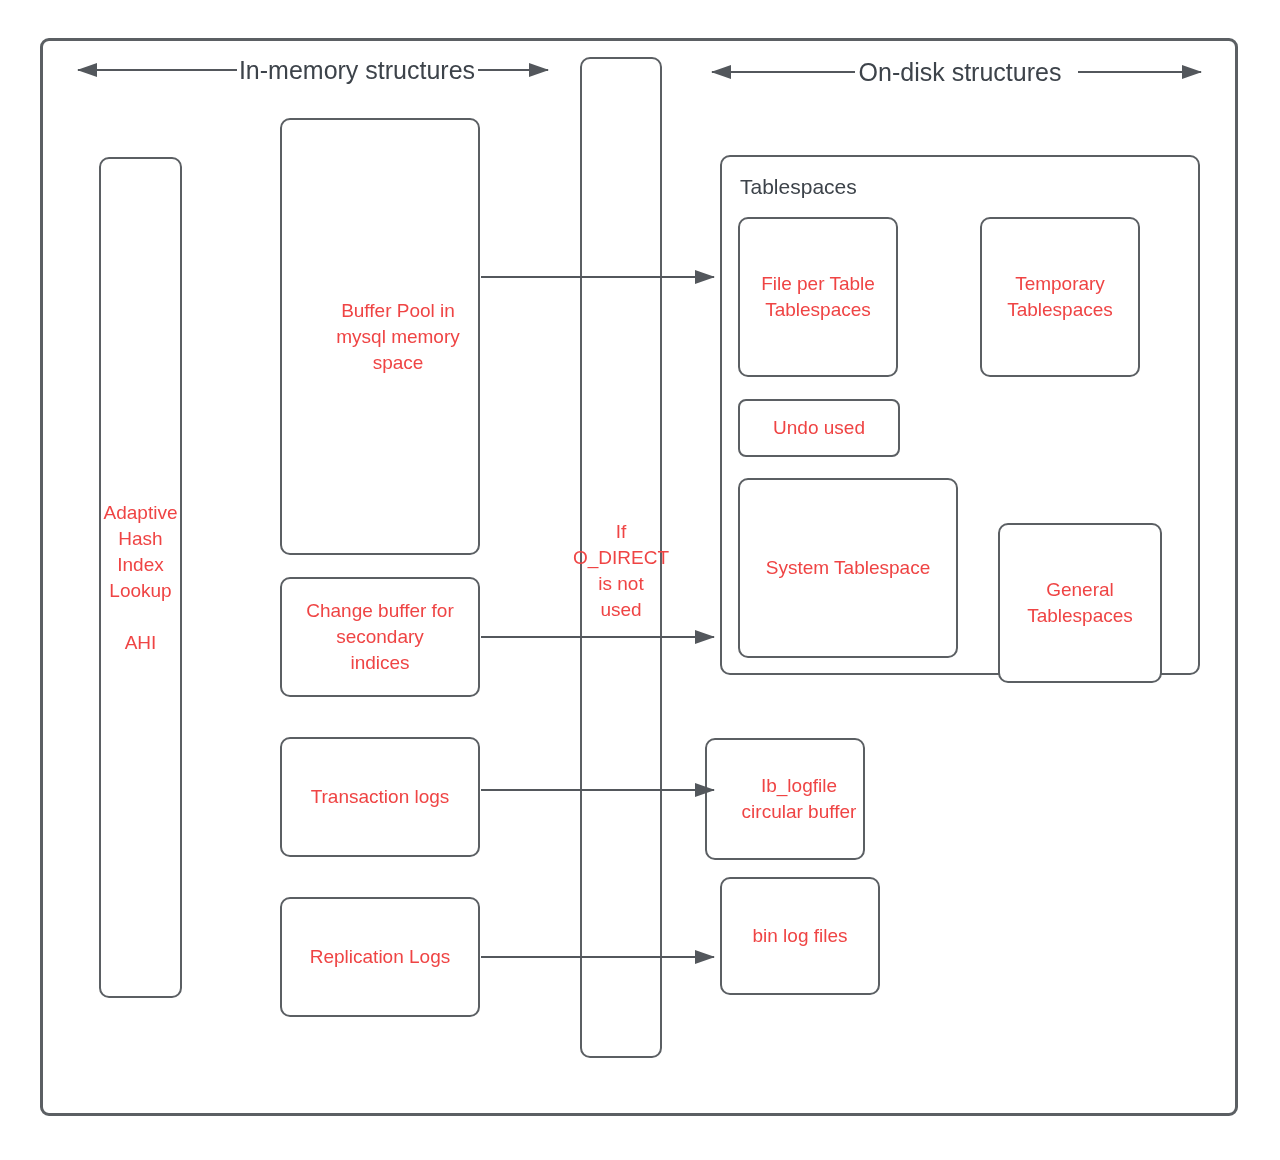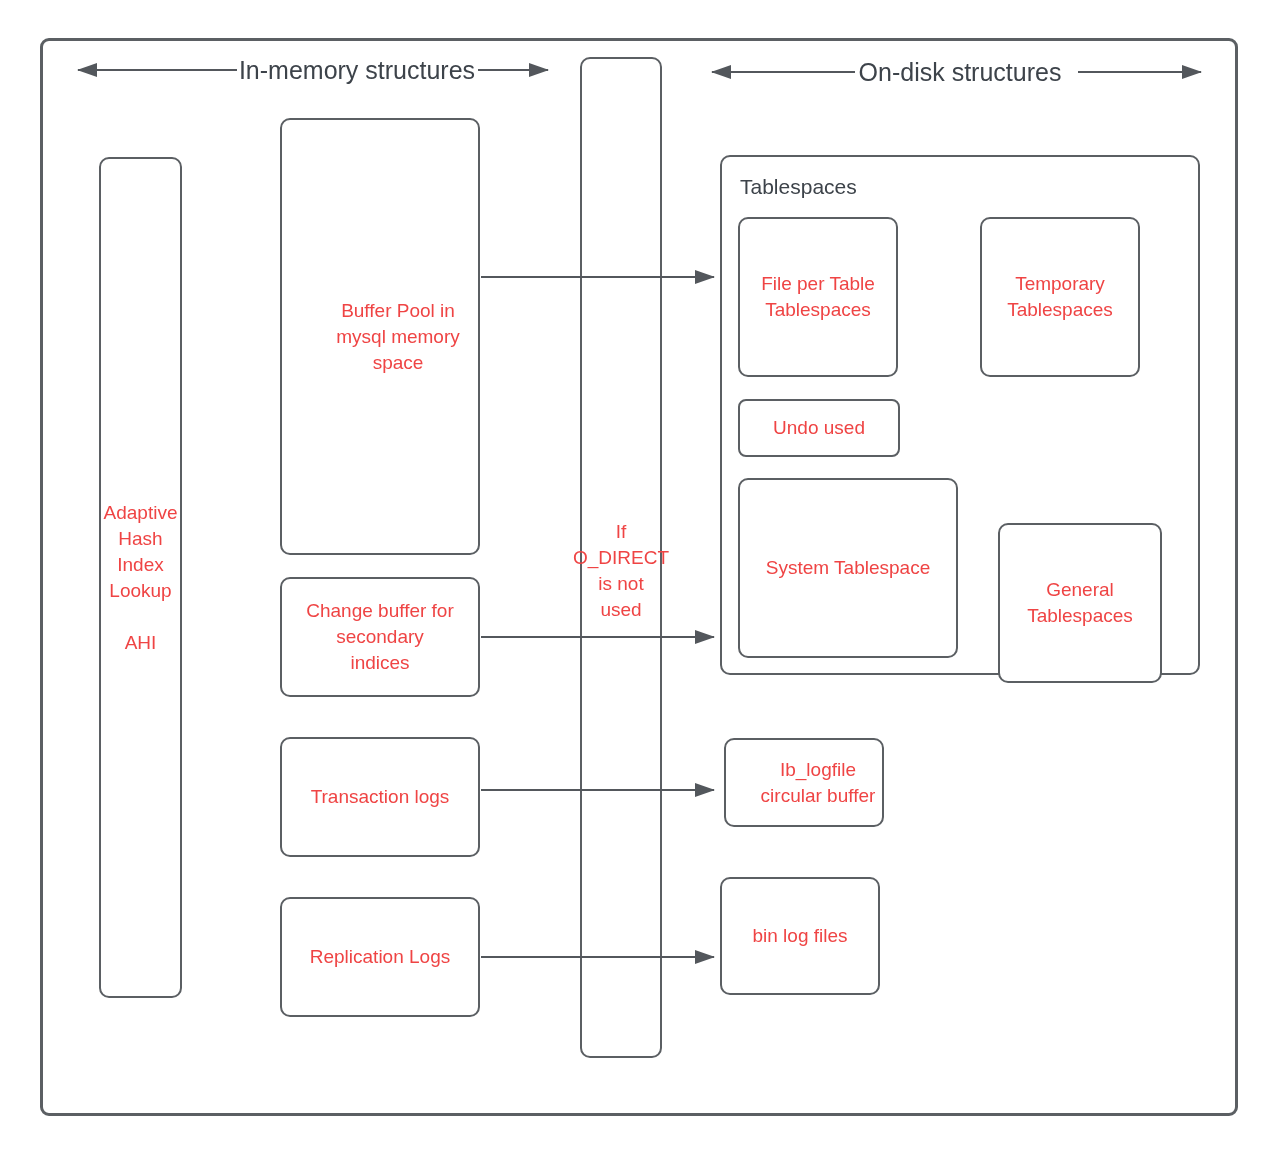--- a/index.html
+++ b/index.html
@@ -148,21 +148,21 @@
 
   <div class="node" style="left:738px; top:478px; width:220px; height:180px;">
     <div class="lbl">System Tablespace</div>
   </div>
 
   <div class="node" style="left:998px; top:478px; width:164px; height:160px;margin-top:45px;">
     <div class="lbl">General
 Tablespaces</div>
   </div>
 
-  <div class="node" style="left:724px; top:738px; width:160px; height:89px;padding-left:28px;">
+  <div class="node" style="left:705px; top:738px; width:160px; height:122px;padding-left:28px;">
     <div class="lbl">Ib_logfile
 circular buffer</div>
   </div>
 
   <div class="node" style="left:720px; top:877px; width:160px; height:118px;">
     <div class="lbl">bin log files</div>
   </div>
 
   <svg class="connector-layer" viewBox="0 0 1280 1160" xmlns="http://www.w3.org/2000/svg">
     <defs>

